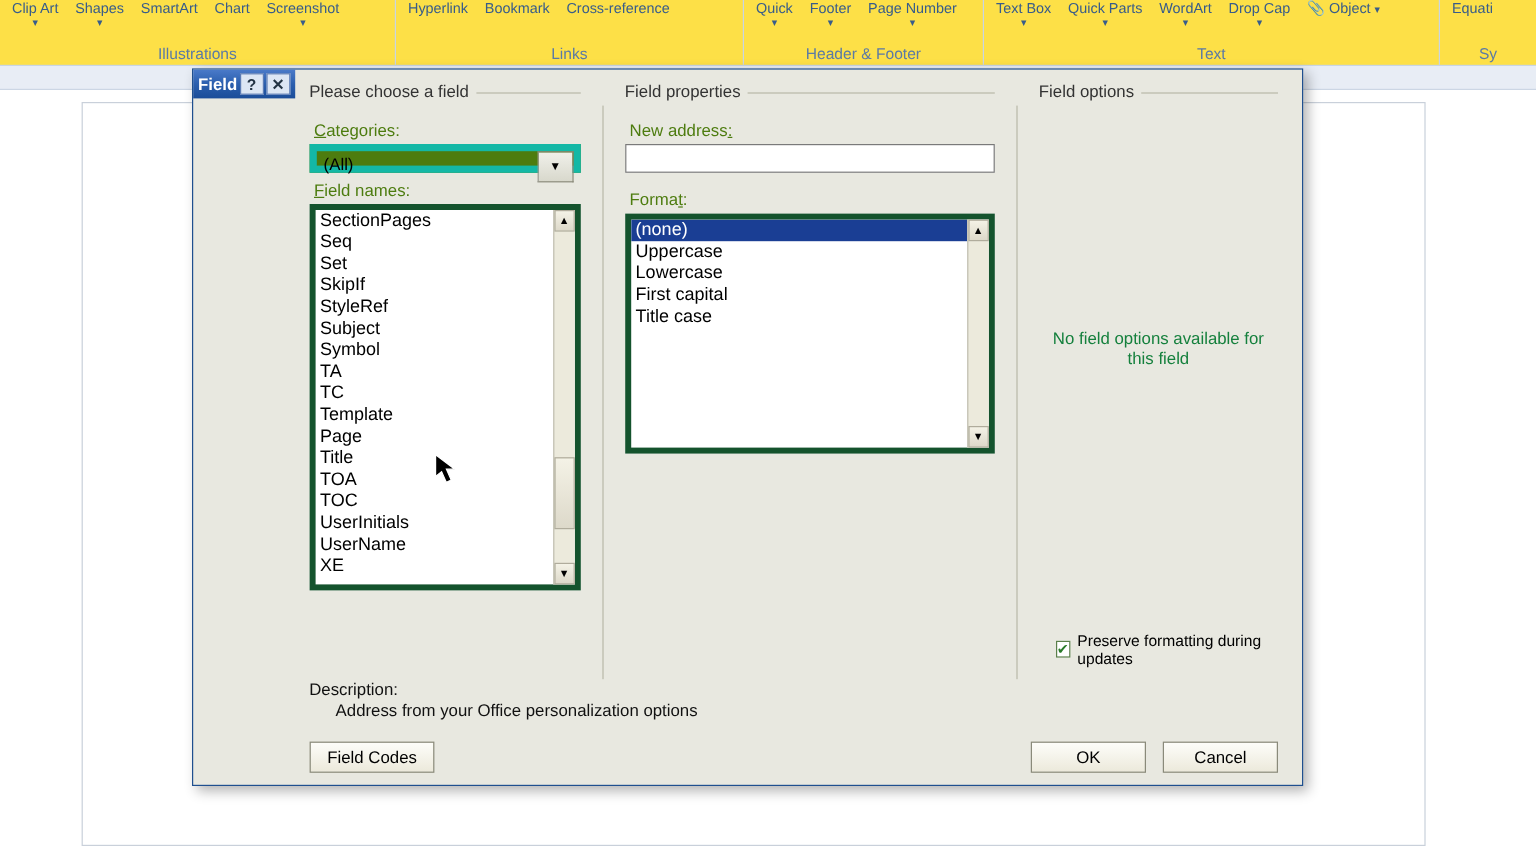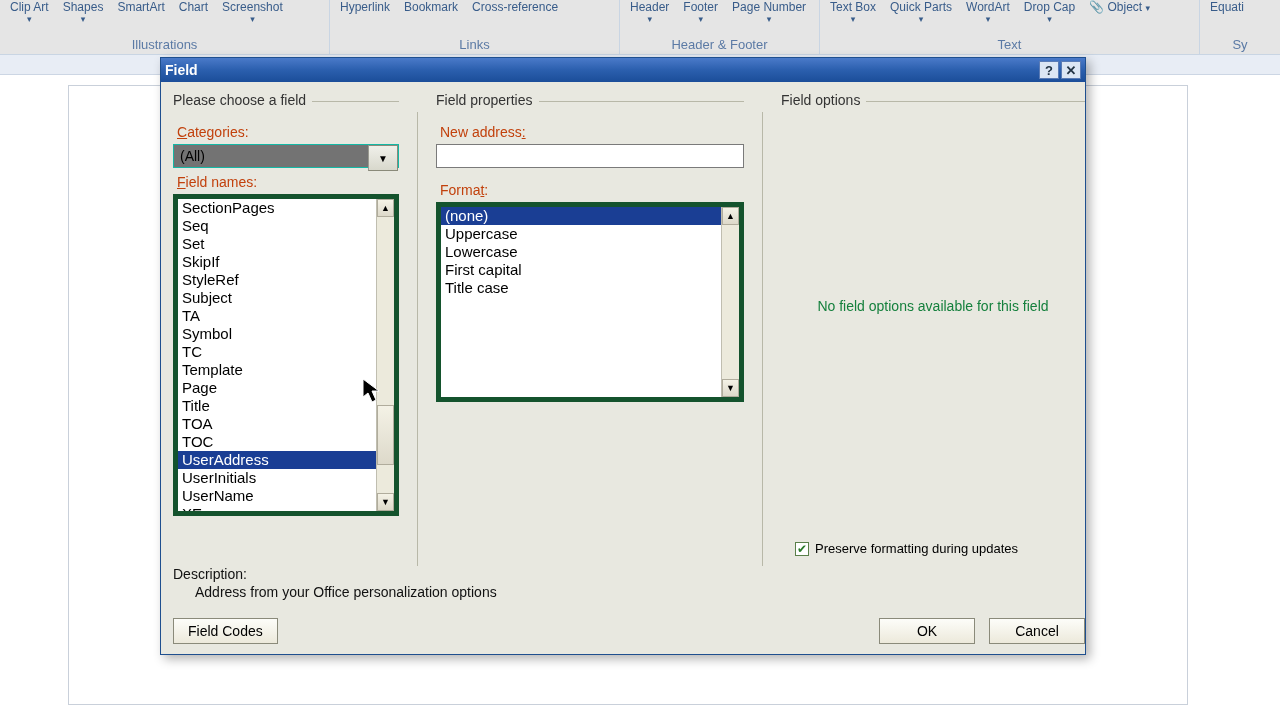--- a/index.html
+++ b/index.html
@@ -8,21 +8,21 @@
     font-family: "Segoe UI", Tahoma, sans-serif;
     font-size: 13px;
     background: #fff;
     overflow: hidden;
     width: 1280px;
     height: 720px;
     position: relative;
   }
   .ribbon {
     height: 55px;
-    background: #e5e5e5;
+    background: #fde047;
     border-bottom: 1px solid #c9d5e3;
     display: flex;
     align-items: flex-start;
     position: relative;
   }
   .ribbon-group {
     display: flex;
     flex-direction: column;
     height: 100%;
     border-right: 1px solid #c9d5e3;
@@ -48,57 +48,57 @@
   .doc-page {
     position:absolute; top:85px; left:68px; width:1120px; height:620px;
     background:#fff; border:1px solid #c9d0da;
   }
   
   .dialog {
     position:absolute; top:57px; left:160px; width:926px; height:598px;
     background:#E8E8E0;
     border:1px solid #1f4f8f;
     box-shadow: 4px 4px 10px rgba(0,0,0,0.3);
-    display:flex; flex-direction:column;
+    display:flex; flex-direction:row;
   }
   .titlebar {
     height:24px;
     background: linear-gradient(to bottom,#4a7ac9 0%, #2b5fae 50%, #1b4d99 100%);
     color:#fff; font-weight:bold; font-size:14px;
     display:flex; align-items:center; padding:0 4px;
   }
   .titlebar .spacer{flex:1}
   .tb-btn {
     width:20px; height:18px; margin-left:2px;
     background:#dce6f4; border:1px solid #5a7bb5;
     display:flex; align-items:center; justify-content:center;
     font-weight:bold; font-size:13px; color:#234;
   }
   .dialog-body {
-    flex:1; display:flex; flex-direction:column; padding:10px 0 10px 12px;
+    flex:1; display:flex; flex-direction:column; padding:10px 20px 10px 12px;
   }
   .columns { display:flex; gap:18px; }
   .col { display:flex; flex-direction:column; }
   .col1 { width:226px; }
   .col2 { width:308px; }
   .col3 { flex:1; }
 
   .group-label {
     color:#333; font-size:14px; margin-bottom:2px;
     position: relative;
   }
   .group-line {
     display:flex; align-items:center; gap:6px; margin-bottom:8px;
   }
   .group-line hr { flex:1; border:none; border-top:1px solid #b8b8a8; margin:0;}
-  .lbl { font-size:14px; color:#c2410c; margin:6px 0 4px 4px;}
+  .lbl { font-size:14px; color:#4d7c0f; margin:6px 0 4px 4px;}
   .lbl .u { text-decoration: underline; }
 
   .combo {
-    display:flex; border:1px solid #14b8a6; background:#737373; height:24px;
+    display:flex; border:6px solid #14b8a6; background:#4d7c0f; height:24px;
   }
   .combo span { flex:1; padding:3px 6px; font-size:14px;}
   .combo .btn {
     width:20px; background:linear-gradient(#f0f0ea,#d8d8cc);
     border-left:1px solid #9a9a90; display:flex; align-items:center; justify-content:center;
     font-size:10px;
   }
 
   .listbox {
     border:5px solid #14532d; background:#fff; position:relative;
@@ -186,21 +186,21 @@
   <div class="ribbon-group" style="width:290px">
     <div class="ribbon-items">
       <div class="ribbon-item">Hyperlink</div>
       <div class="ribbon-item">Bookmark</div>
       <div class="ribbon-item">Cross-reference</div>
     </div>
     <div class="ribbon-group-label">Links</div>
   </div>
   <div class="ribbon-group" style="width:200px">
     <div class="ribbon-items">
-      <div class="ribbon-item"><span>Header</span><span class="tri">▾</span></div>
+      <div class="ribbon-item"><span>Quick</span><span class="tri">▾</span></div>
       <div class="ribbon-item"><span>Footer</span><span class="tri">▾</span></div>
       <div class="ribbon-item"><span>Page Number</span><span class="tri">▾</span></div>
     </div>
     <div class="ribbon-group-label">Header &amp; Footer</div>
   </div>
   <div class="ribbon-group" style="width:380px">
     <div class="ribbon-items">
       <div class="ribbon-item"><span>Text Box</span><span class="tri">▾</span></div>
       <div class="ribbon-item"><span>Quick Parts</span><span class="tri">▾</span></div>
       <div class="ribbon-item"><span>WordArt</span><span class="tri">▾</span></div>
@@ -247,29 +247,28 @@
           <span class="u">F</span>ield names:
         </div>
         <div class="listbox" style="height:322px">
           <div class="list-inner" id="fieldnames-list">
               <div>SectionPages</div>
               <div>Seq</div>
               <div>Set</div>
               <div>SkipIf</div>
               <div>StyleRef</div>
               <div>Subject</div>
+              <div>Symbol</div>
               <div>TA</div>
-              <div>Symbol</div>
               <div>TC</div>
               <div>Template</div>
               <div>Page</div>
               <div>Title</div>
               <div>TOA</div>
               <div>TOC</div>
-              <div class="sel">UserAddress</div>
               <div>UserInitials</div>
               <div>UserName</div>
               <div>XE</div>
             </div>
           <div class="scrollbar">
             <div class="sb-btn">▲</div>
             <div class="sb-track">
                 <div class="sb-thumb" style="top:68%;height:22%"></div>
               </div>
             <div class="sb-btn">▼</div>

